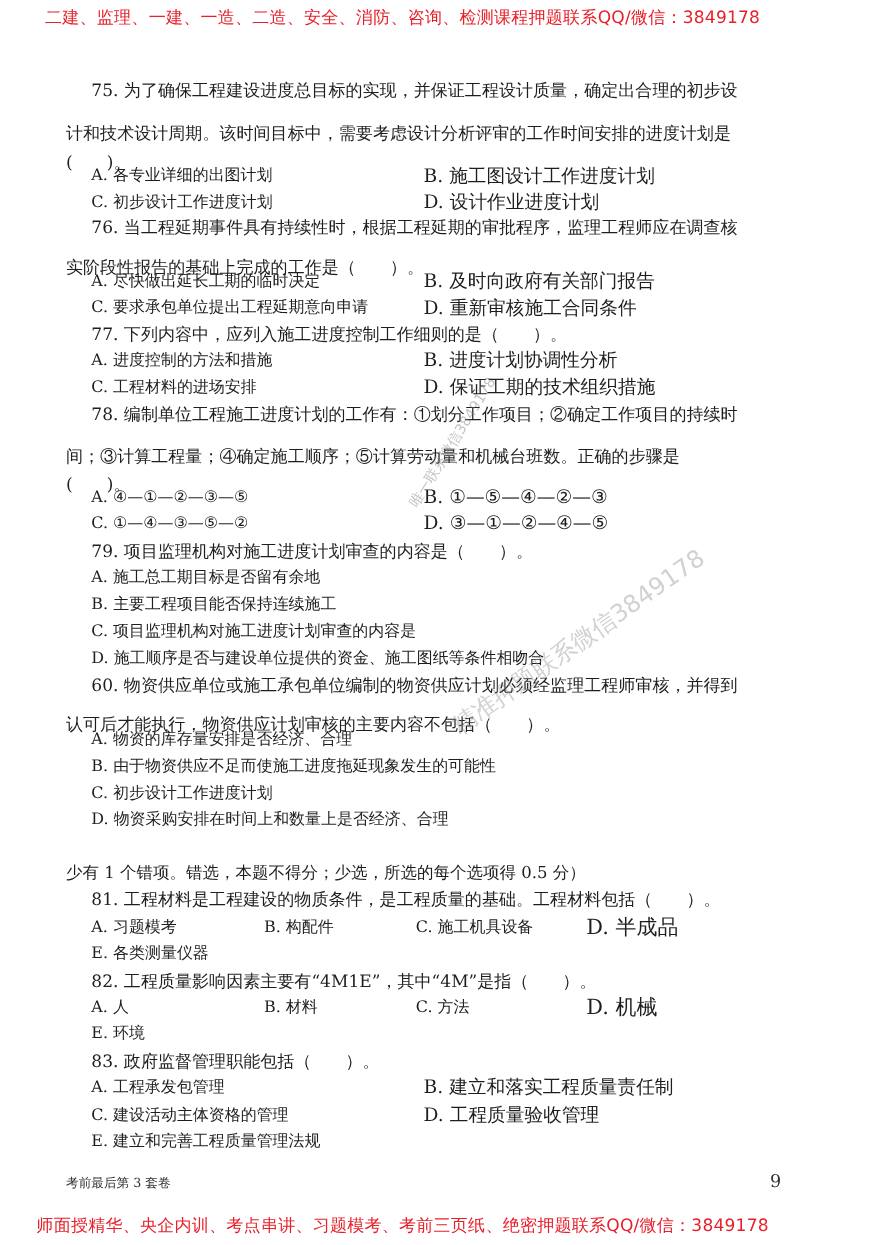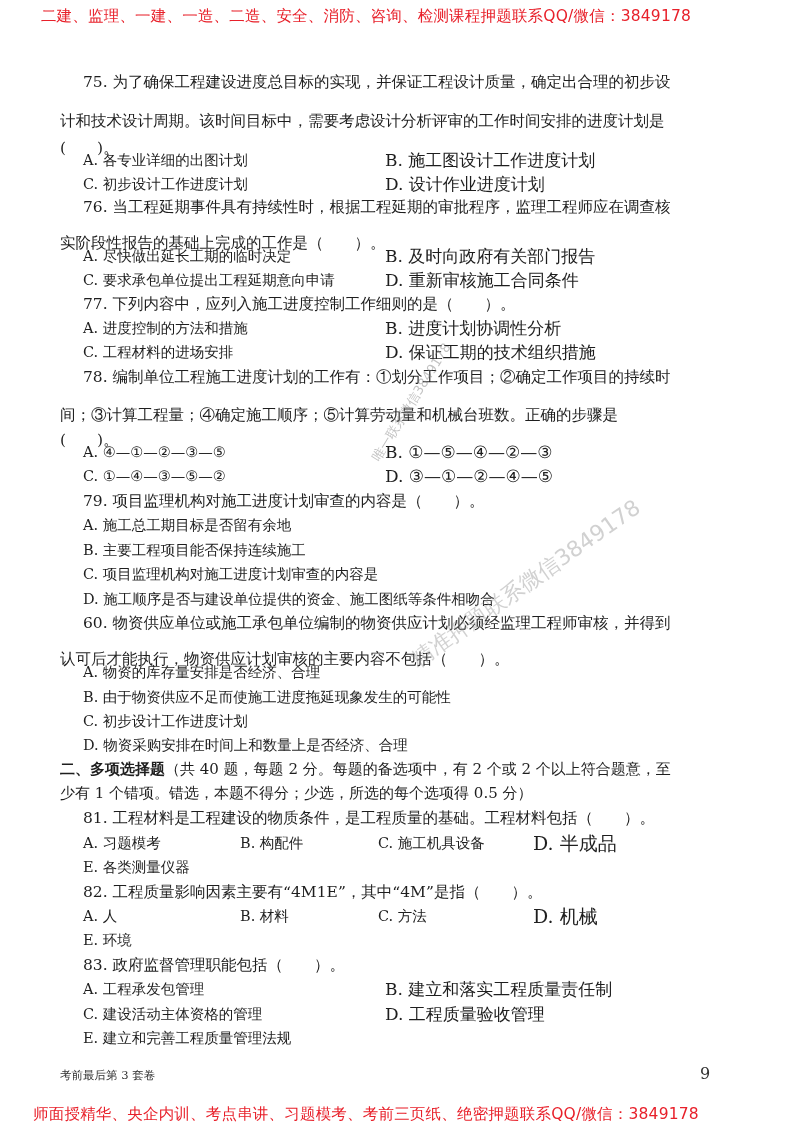--- a/index.html
+++ b/index.html
@@ -81,23 +81,20 @@
   <div class="line opt" style="top:564px">C. 项目监理机构对施工进度计划审查的内容是</div>
   <div class="line opt" style="top:589px">D. 施工顺序是否与建设单位提供的资金、施工图纸等条件相吻合</div>
 
   <div class="line stem" style="top:613px">60. 物资供应单位或施工承包单位编制的物资供应计划必须经监理工程师审核，并得到</div>
   <div class="line cont" style="top:637px">认可后才能执行，物资供应计划审核的主要内容不包括（　　）。</div>
   <div class="line opt" style="top:662px">A. 物资的库存量安排是否经济、合理</div>
   <div class="line opt" style="top:687px">B. 由于物资供应不足而使施工进度拖延现象发生的可能性</div>
   <div class="line opt" style="top:711px">C. 初步设计工作进度计划</div>
   <div class="line opt" style="top:735px">D. 物资采购安排在时间上和数量上是否经济、合理</div>
 
-  <div class="line section" style="top:759px">
-    <b>二、多项选择题</b><span>（共 40 题，每题 2 分。每题的备选项中，有 2 个或 2 个以上符合题意，至</span>
-  </div>
   <div class="line section" style="top:783px">少有 1 个错项。错选，本题不得分；少选，所选的每个选项得 0.5 分）</div>
 
   <div class="line stem" style="top:808px">81. 工程材料是工程建设的物质条件，是工程质量的基础。工程材料包括（　　）。</div>
   <div class="line opt" style="top:833px">A. 习题模考</div>
   <div class="line col2" style="top:833px">B. 构配件</div>
   <div class="line col3" style="top:833px">C. 施工机具设备</div>
   <div class="line col4" style="top:833px">D. 半成品</div>
   <div class="line opt" style="top:857px">E. 各类测量仪器</div>
 
   <div class="line stem" style="top:882px">82. 工程质量影响因素主要有“4M1E”，其中“4M”是指（　　）。</div>

